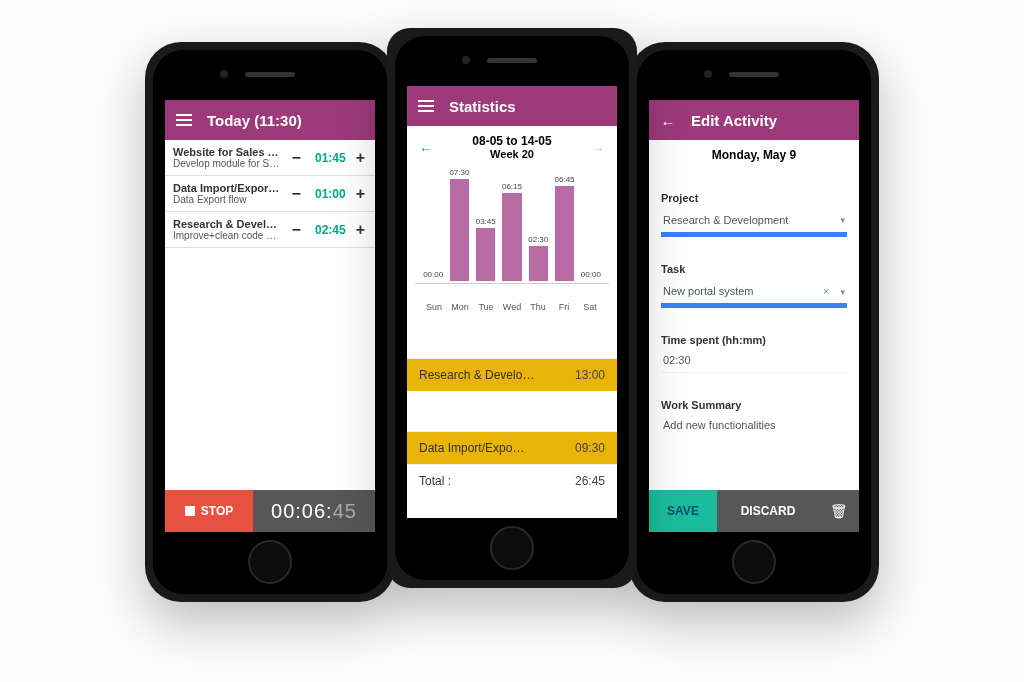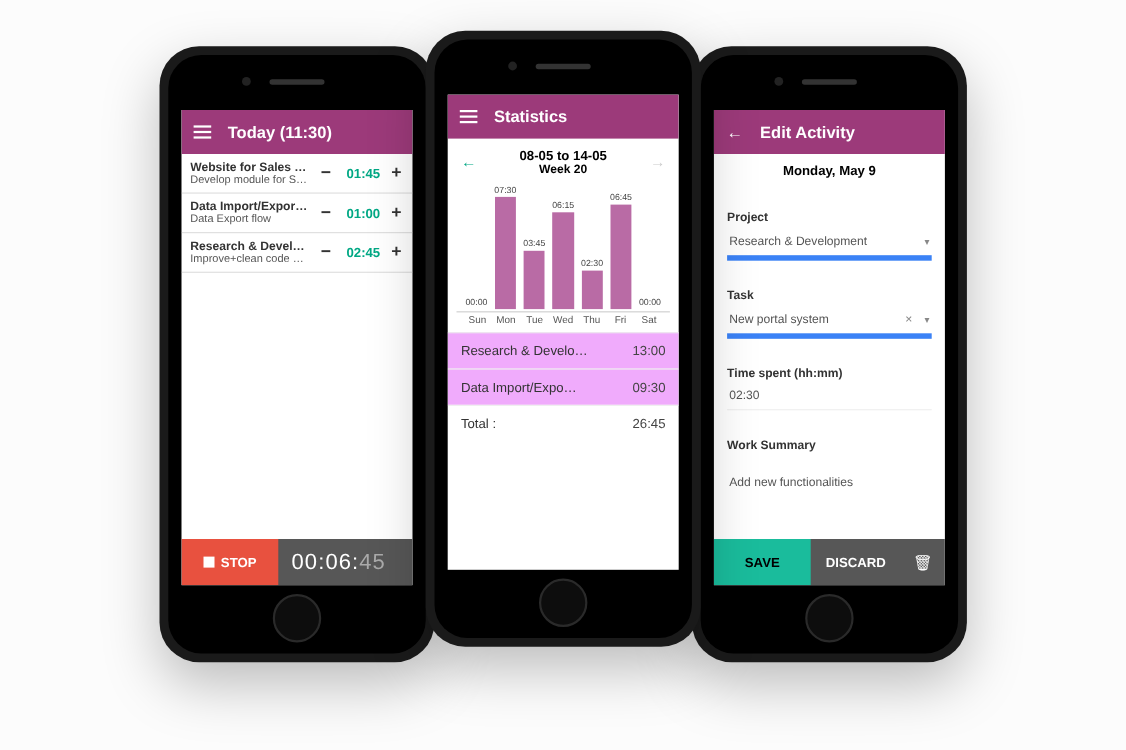--- a/index.html
+++ b/index.html
@@ -21,21 +21,21 @@
   .phone {
     width: 250px;
     height: 560px;
     background: #1a1a1a;
     border-radius: 36px;
     padding: 8px;
     position: relative;
     box-shadow: 0 20px 50px rgba(0,0,0,0.25);
   }
   .phone.side { margin-top: 14px; z-index: 1; }
-  .phone.center { z-index: 2; margin: 0 -8px; }
+  .phone.center { z-index: 2; margin: 0 -8px; border-radius: 23px; }
   .phone-inner {
     background: #000;
     border-radius: 30px;
     height: 100%;
     padding: 4px;
     position: relative;
   }
   .speaker {
     width: 50px; height: 5px; background: #333; border-radius: 3px;
     position: absolute; top: 22px; left: 50%; transform: translateX(-50%);
@@ -108,21 +108,21 @@
     background: #e8513f;
     height: 100%;
     width: 88px;
     display: flex; align-items: center; justify-content: center;
     gap: 6px;
     color: #fff;
     font-weight: 600;
     font-size: 12px;
   }
   .stop-square { width: 10px; height: 10px; background: #fff; }
-  .timer-text { flex: 1; text-align: left; font-size: 20px; font-weight: 300; letter-spacing: 1px; padding-left: 12px; }
+  .timer-text { flex: 1; text-align: center; font-size: 20px; font-weight: 300; letter-spacing: 1px; }
   .timer-text .dim { color: #aaa; }
 
   
   .stats-nav {
     display: flex; align-items: center; justify-content: space-between;
     padding: 8px 12px 4px;
   }
   .nav-arrow { color: #00a884; font-size: 14px; font-weight: 700; }
   .nav-arrow.disabled { color: #ccc; }
   .stats-range { text-align: center; }
@@ -133,24 +133,24 @@
     padding: 4px 6px 2px;
     display: flex; align-items: flex-end;
     gap: 2px;
     border-bottom: 1px solid #ccc;
     position: relative;
     margin: 0 8px 2px;
   }
   .bar-col { flex: 1; display: flex; flex-direction: column; align-items: center; justify-content: flex-end; height: 100%; }
   .bar { width: 80%; background: #b96ba5; }
   .bar-label { font-size: 8px; color: #444; margin-bottom: 2px; }
-  .axis-labels { display: flex; padding: 0 6px; margin: 0 8px 6px; }
+  .axis-labels { display: flex; padding: 0 6px; margin: 16px 8px 6px; }
   .axis-labels span { flex: 1; text-align: center; font-size: 9px; color: #555; }
   .stat-row { display: flex; justify-content: space-between; padding: 9px 12px; border-top: 1px solid #eee; font-size: 12px; }
-  .stat-row.alt { background: #f0abfc; }
+  .stat-row.alt { background: #eab308; margin-top: 40px; }
   .stat-name { color: #333; white-space: nowrap; overflow: hidden; text-overflow: ellipsis; max-width: 140px; }
   .stat-val { color: #444; }
 
   
   .form { padding: 8px 12px; flex: 1; display: flex; flex-direction: column; gap: 6px; }
   .form .date { text-align: center; font-weight: 700; font-size: 12px; margin-bottom: 4px;}
   .form-label { font-weight: 700; font-size: 11px; color: #333; margin-top: 20px; }
   .form-field {
     border-bottom: 5px solid #3b82f6;
     padding: 4px 2px 6px;
@@ -161,21 +161,21 @@
   .caret-down { font-size: 9px; color: #888; }
   .clear-x { font-size: 11px; color: #888; margin-right: 8px;}
   .form-input { color: #555; font-size: 11px; padding: 2px 2px 6px; border-bottom: 1px solid #eee;}
   .action-bar {
     background: #575757;
     height: 42px;
     display: flex; align-items: center;
     flex-shrink: 0;
   }
   .save-btn {
-    background: #1abc9c; color: #000000; height: 100%; width: 88px;
+    background: #1abc9c; color: #0c4a6e; height: 100%; width: 68px;
     display: flex; align-items: center; justify-content: center; font-weight: 700; font-size: 12px;
   }
   .discard-btn { color: #ffffff; font-weight: 600; font-size: 12px; flex: 1; text-align: center; }
   .trash { color: #fff; width: 40px; text-align: center; font-size: 14px; }
 </style>
 </head>
 <body>
 
 <div class="phones">
 
@@ -338,21 +338,21 @@
             <span>
               <span class="clear-x">×</span>
               <span class="caret-down">▾</span>
             </span>
           </div>
 
           <div class="form-label">Time spent (hh:mm)</div>
           <div class="form-input">02:30</div>
 
           <div class="form-label">Work Summary</div>
-          <div class="form-input" style="border-bottom:none;margin-top:14px;">Add new functionalities</div>
+          <div class="form-input" style="border-bottom:none;">Add new functionalities</div>
         </div>
         <div class="action-bar">
           <div class="save-btn">
               <span>SAVE</span>
             </div>
           <div class="discard-btn">DISCARD</div>
           <div class="trash">🗑</div>
         </div>
       </div>
       <div class="home-btn"></div>

